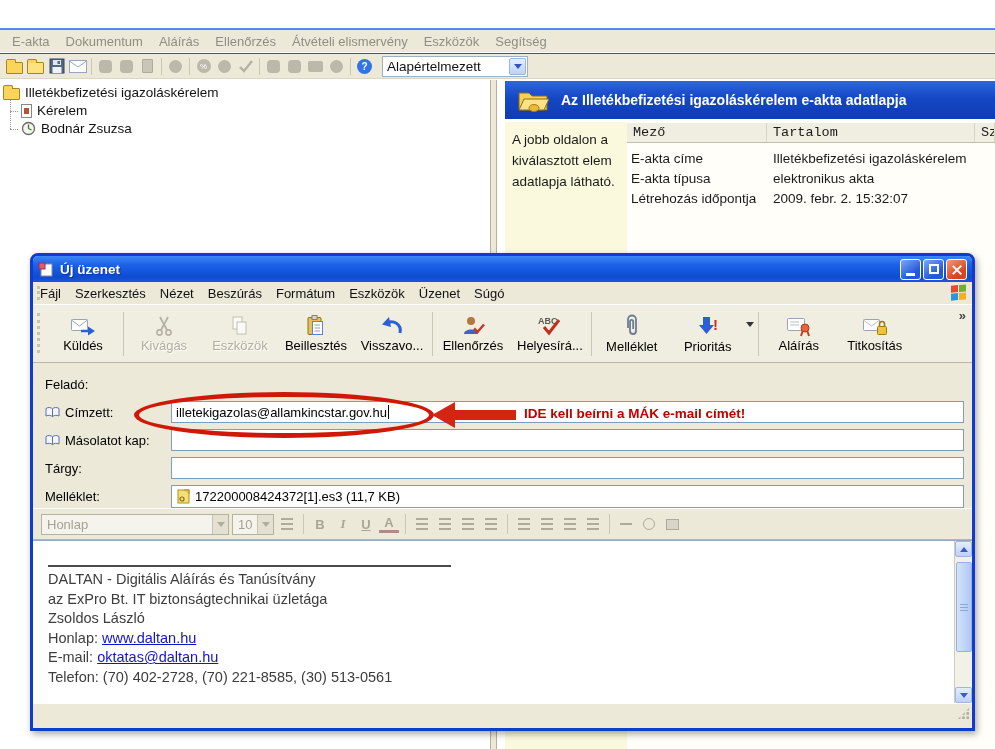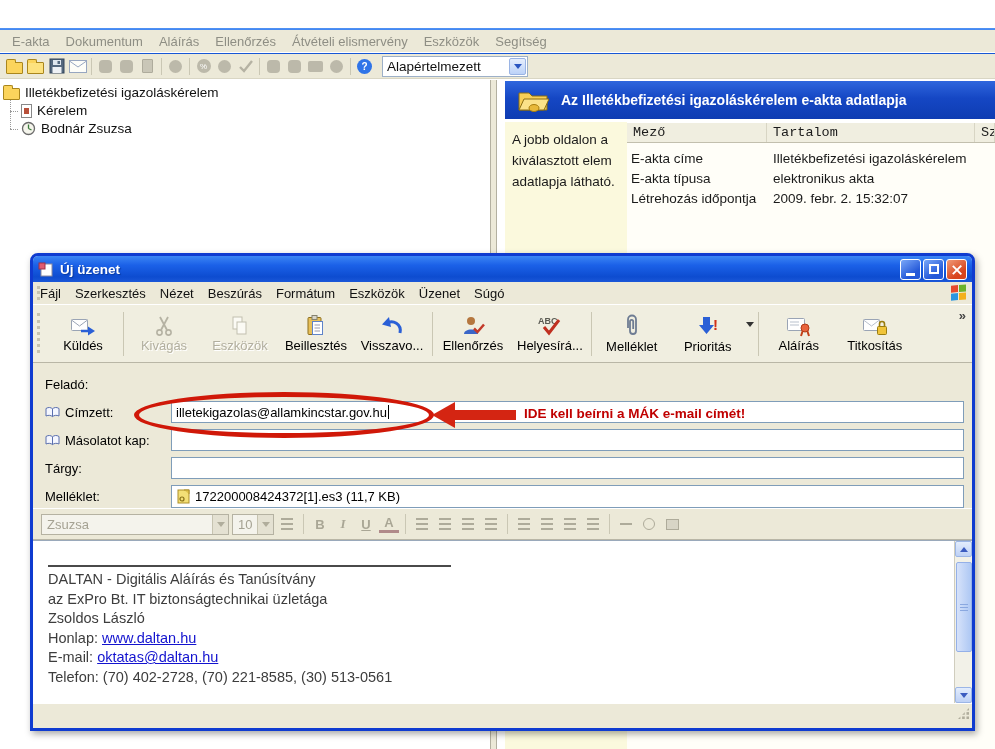--- a/index.html
+++ b/index.html
@@ -480,21 +480,21 @@
               <path d="M8 2 h5 v4" fill="#e0c44e" stroke="#ad8f28"></path>
               <circle cx="6" cy="11" r="2" fill="none" stroke="#887018" stroke-width="1.2"></circle>
             </svg>
           <span>172200008424372[1].es3 (11,7 KB)</span>
         </div>
       </div>
     </div>
 
     <div class="msg-format">
       <div class="fcombo fnt">
-        <span>Zsuzsa</span>
+        <span>Honlap</span>
         <span class="fa">
             <span class="tri-d"></span>
           </span>
       </div>
       <div class="fcombo sz">
         <span>10</span>
         <span class="fa">
             <span class="tri-d"></span>
           </span>
       </div>

